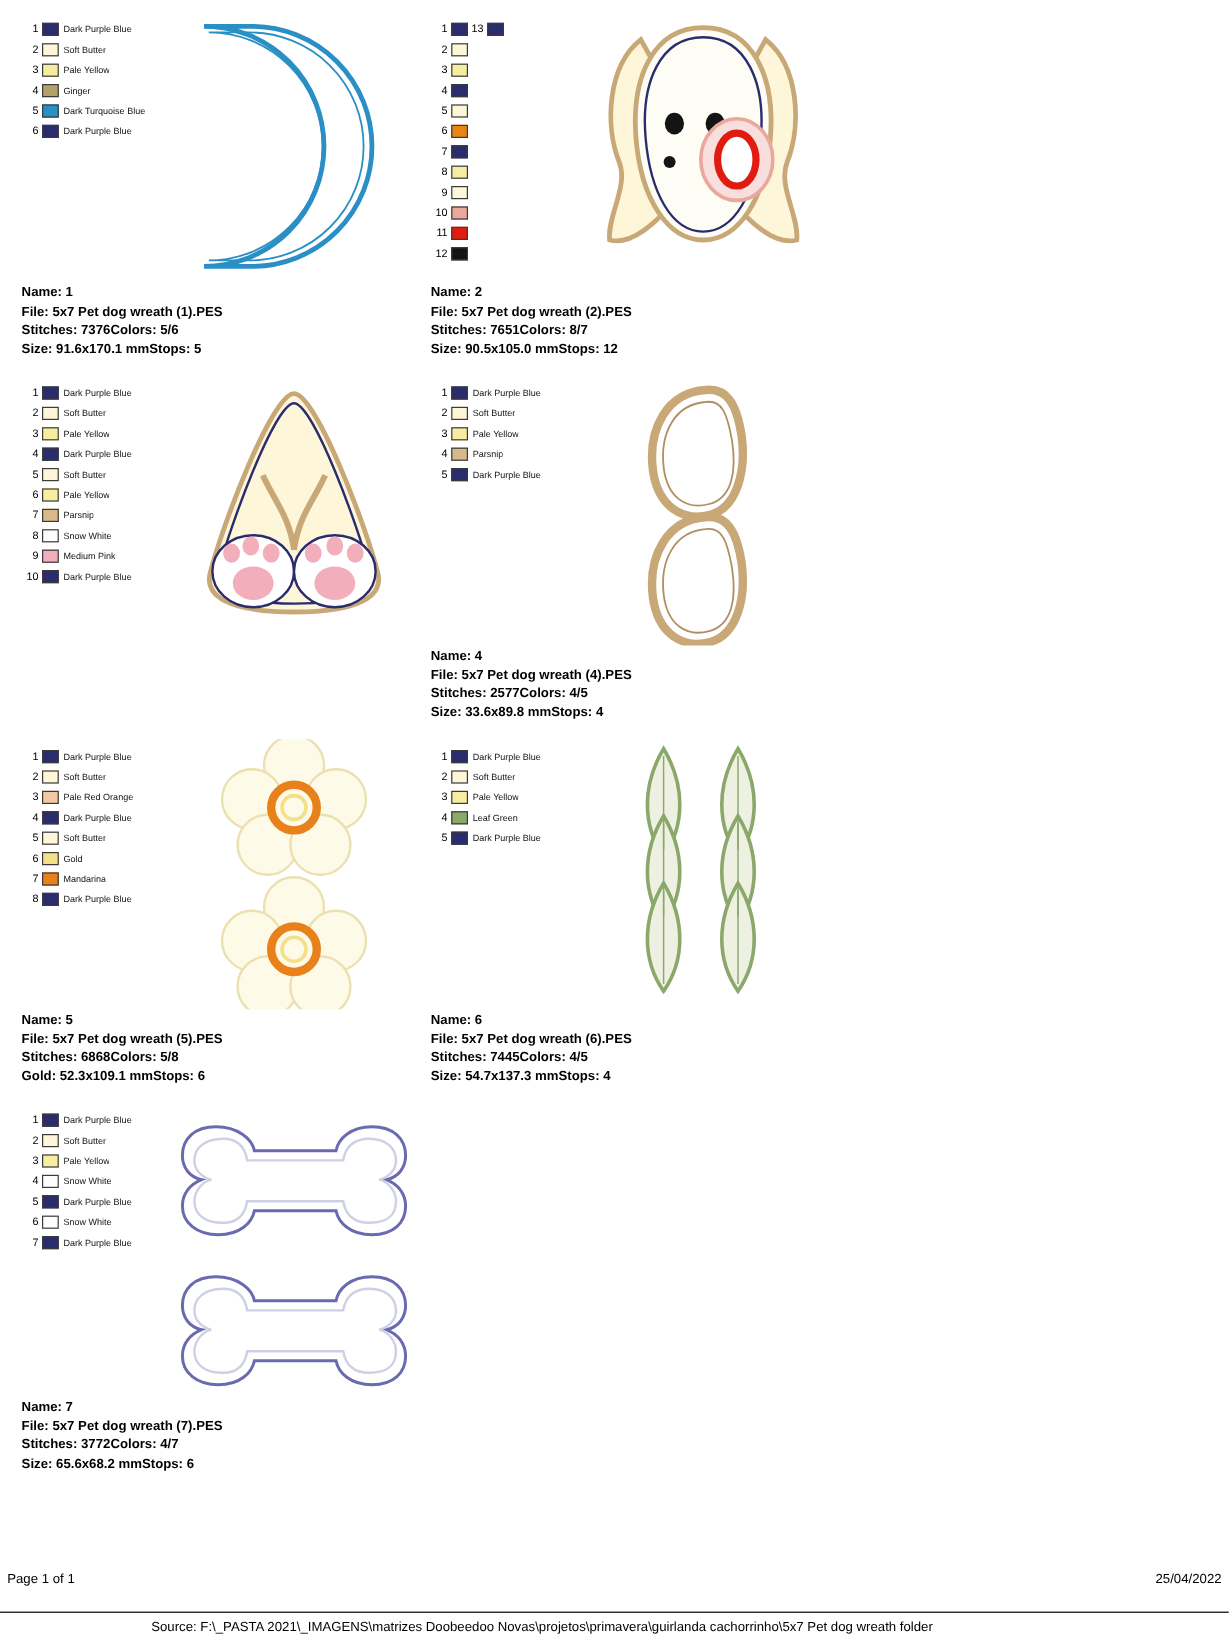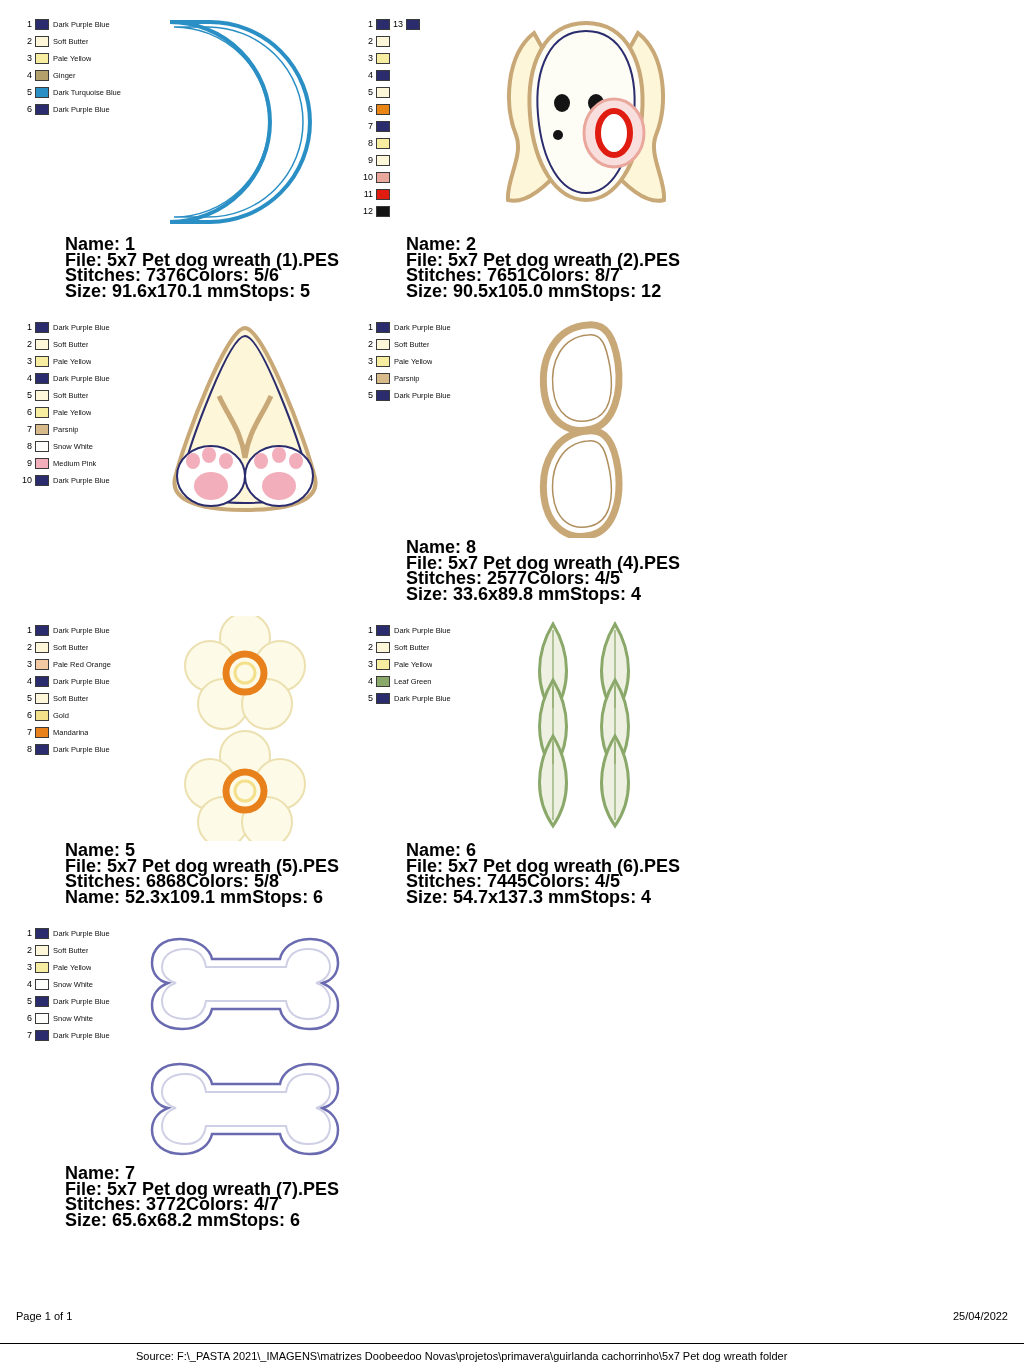--- a/index.html
+++ b/index.html
@@ -88,40 +88,39 @@
     padding-left: 3px;
   }
   .art {
     flex: 1 1 auto;
     height: 225px;
     display: flex;
     align-items: center;
     justify-content: center;
   }
   .meta {
-    font-size: 18px;
+    font-size: 11px;
     font-weight: bold;
     line-height: 15.5px;
     padding-top: 2px;
-    margin-left: 47px;
   }
   .meta .line {
     white-space: nowrap;
   }
   .meta .split {
     display: flex;
     justify-content: flex-start;
   }
   .footer {
     position: absolute;
     left: 0;
     bottom: 8px;
     width: 1024px;
     font-size: 11px;
-    padding: 0 16px;
+    padding: 0 6px;
     box-sizing: border-box;
     display: flex;
   }
   .footer .f-page { width: 120px; }
   .footer .f-src { flex: 1 1 auto; margin-top: 40px; }
   .footer .f-date { width: 90px; text-align: right; }
   .hr {
     position: absolute;
     left: 0;
     bottom: 26px;
@@ -389,21 +388,21 @@
         <div class="art">
           <svg width="180" height="225" viewBox="0 0 180 225">
             <path d="M92 12 C60 14 44 44 48 78 C52 110 74 122 96 116 C118 110 126 80 122 50 C118 24 110 10 92 12 Z" fill="#ffffff" stroke="#c9a878" stroke-width="7"></path>
             <path d="M92 22 C66 24 54 48 57 76 C60 102 76 112 95 107 C114 102 118 80 114 54 C110 32 106 20 92 22 Z" fill="#ffffff" stroke="#b08f5e" stroke-width="1.5"></path>
             <path d="M92 136 C60 138 44 168 48 202 C52 234 74 246 96 240 C118 234 126 204 122 174 C118 148 110 134 92 136 Z" fill="#ffffff" stroke="#c9a878" stroke-width="7" transform="translate(0,-18)"></path>
             <path d="M92 146 C66 148 54 172 57 200 C60 226 76 236 95 231 C114 226 118 204 114 178 C110 156 106 144 92 146 Z" fill="#ffffff" stroke="#b08f5e" stroke-width="1.5" transform="translate(0,-18)"></path>
           </svg>
         </div>
       </div>
       <div class="meta">
-        <div class="line">Name: 8</div>
+        <div class="line">Name: 4</div>
         <div class="line">File: 5x7 Pet dog wreath (4).PES</div>
         <div class="split">
             <span>Stitches: 2577</span>
             <span>Colors: 4/5</span>
           </div>
         <div class="split">
             <span>Size: 33.6x89.8 mm</span>
             <span>Stops: 4</span>
           </div>
       </div>
@@ -477,21 +476,21 @@
         </div>
       </div>
       <div class="meta">
         <div class="line">Name: 5</div>
         <div class="line">File: 5x7 Pet dog wreath (5).PES</div>
         <div class="split">
             <span>Stitches: 6868</span>
             <span>Colors: 5/8</span>
           </div>
         <div class="split">
-            <span>Name: 52.3x109.1 mm</span>
+            <span>Gold: 52.3x109.1 mm</span>
             <span>Stops: 6</span>
           </div>
       </div>
     </div>
 
     <div class="design">
       <div class="art-row">
         <div class="palette">
           <div class="pal-row">
               <span class="pal-num">1</span>

